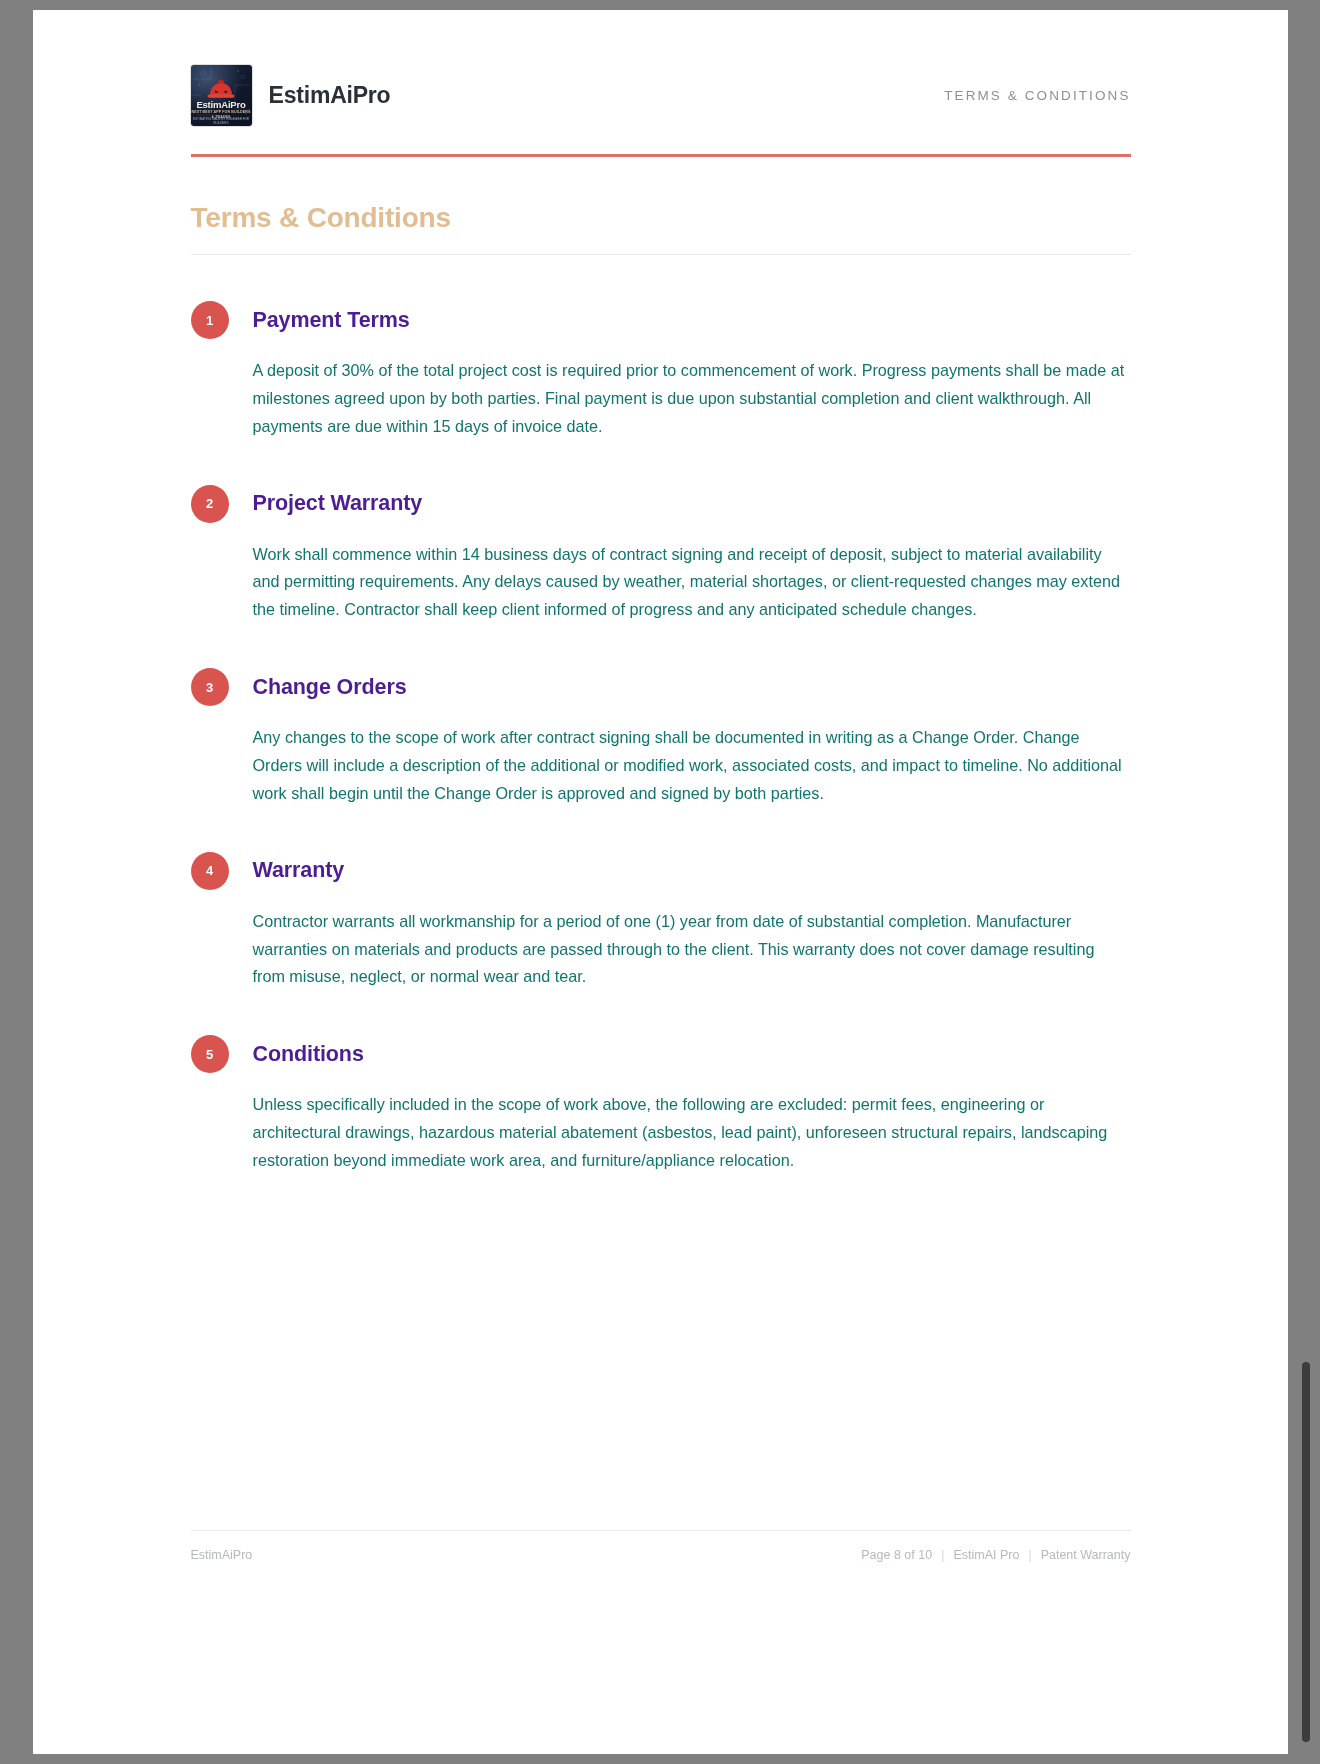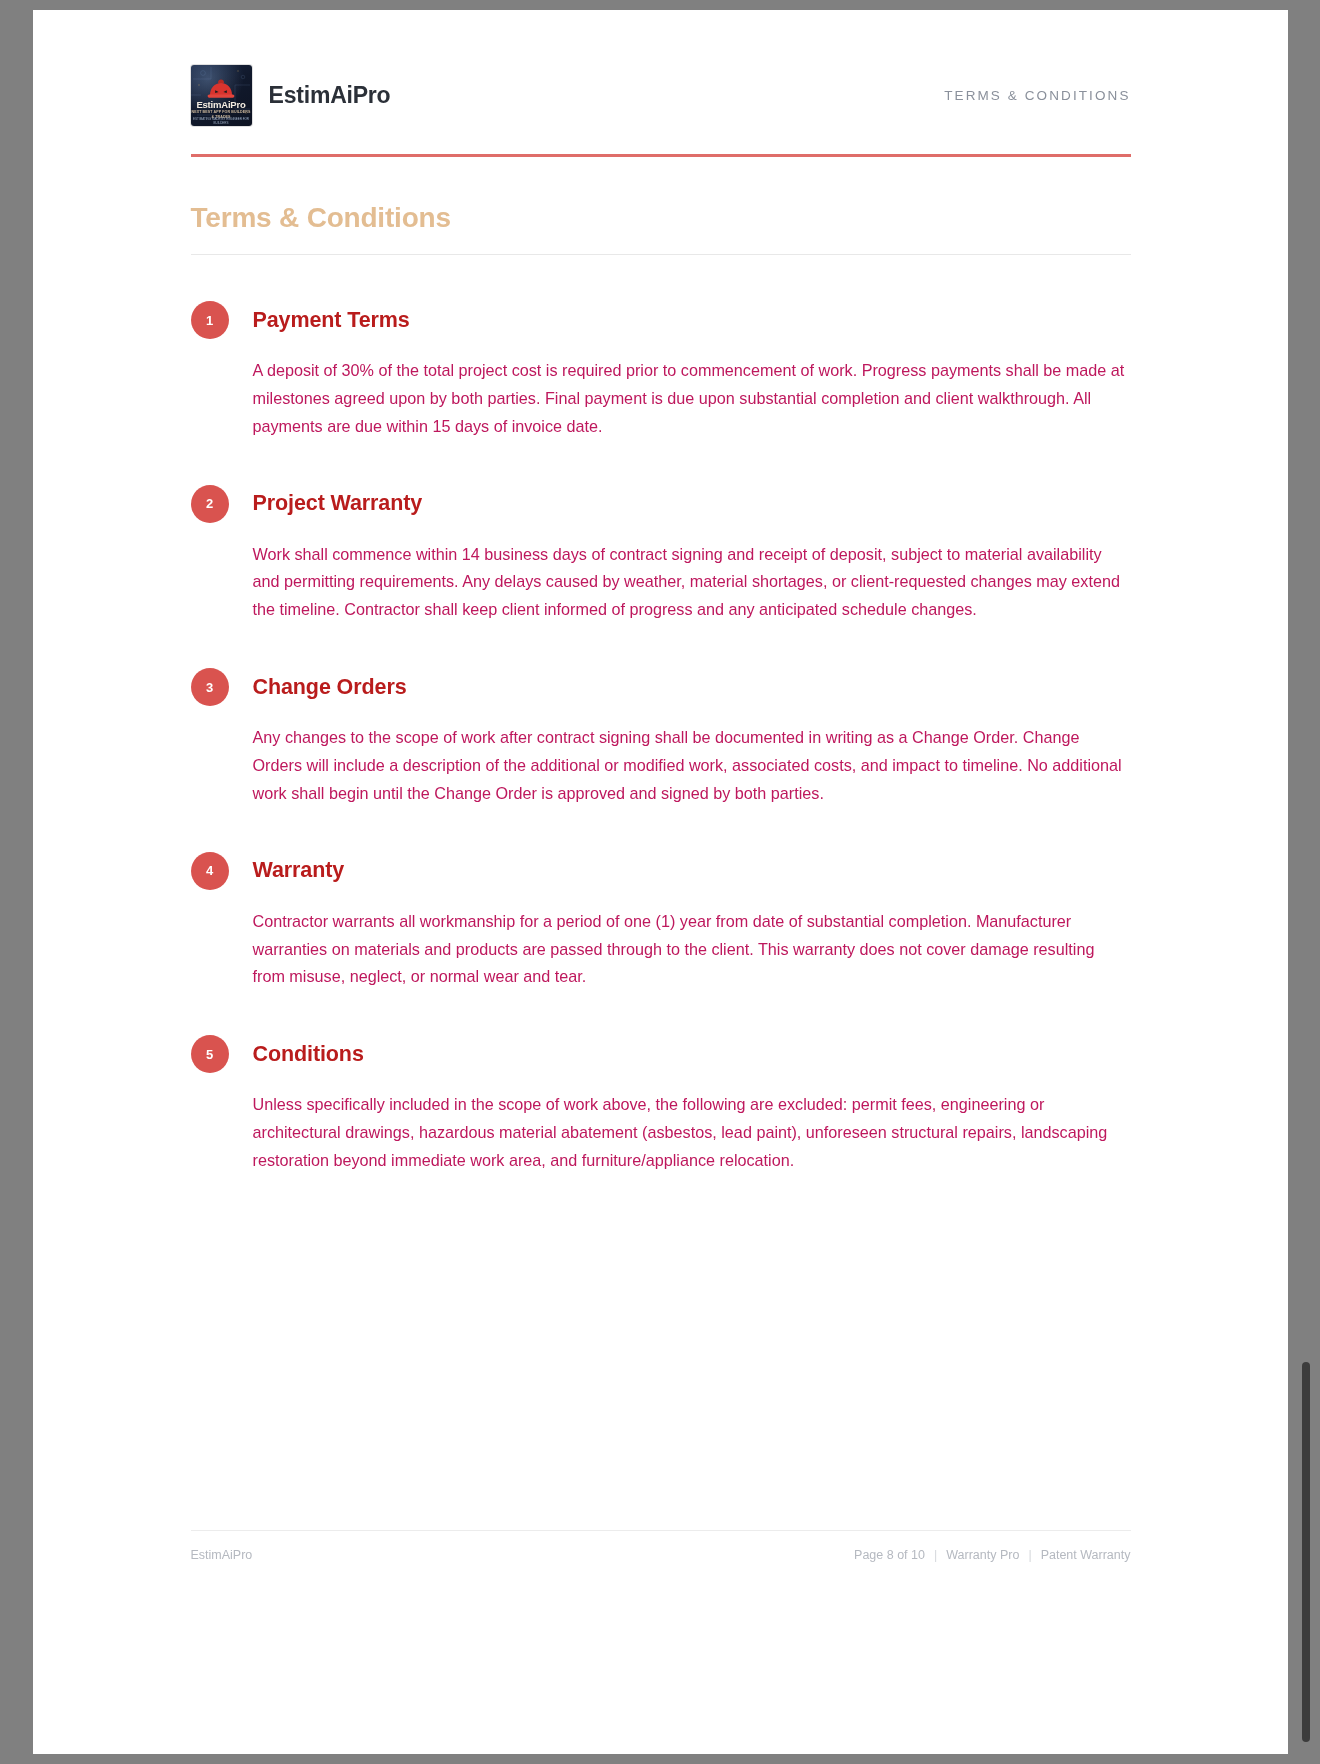--- a/index.html
+++ b/index.html
@@ -181,30 +181,30 @@
     font-weight: 600;
     display: flex;
     align-items: center;
     justify-content: center;
     flex: 0 0 auto;
   }
 
   .term-title {
     font-size: 21.5px;
     font-weight: 600;
-    color: #b91c1c;
+    color: #4c1d95;
     letter-spacing: -0.1px;
   }
 
   .term-body {
     margin-top: 18px;
     margin-left: 62px;
     font-size: 16.2px;
     line-height: 1.72;
-    color: #be185d;
+    color: #0f766e;
     max-width: 875px;
   }
 
   
   .doc-footer {
     position: absolute;
     left: 0;
     right: 0;
     bottom: 192px;
     border-top: 1px solid #ececec;
@@ -336,21 +336,21 @@
           <p class="term-body">Unless specifically included in the scope of work above, the following are excluded: permit fees, engineering or architectural drawings, hazardous material abatement (asbestos, lead paint), unforeseen structural repairs, landscaping restoration beyond immediate work area, and furniture/appliance relocation.</p>
         </div>
 
       </div>
 
       <div class="doc-footer">
         <div>EstimAiPro</div>
         <div class="footer-right">
           <span>Page 8 of 10</span>
           <span class="footer-sep">|</span>
-          <span>Warranty Pro</span>
+          <span>EstimAI Pro</span>
           <span class="footer-sep">|</span>
           <span>Patent Warranty</span>
         </div>
       </div>
 
     </div>
   </div>
 
   <div class="scrollbar-track">
     <div class="scrollbar-thumb"></div>

